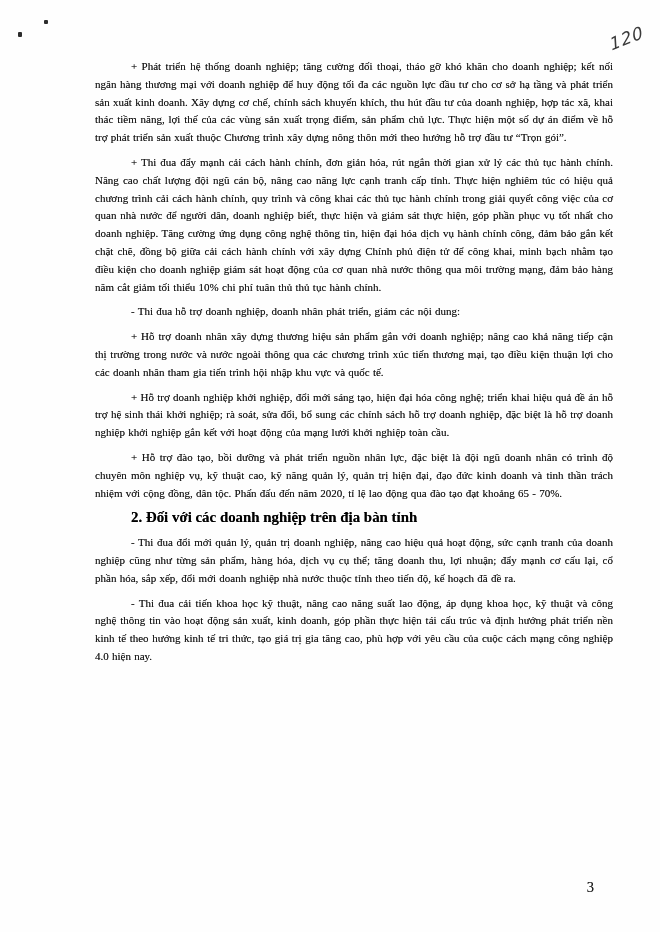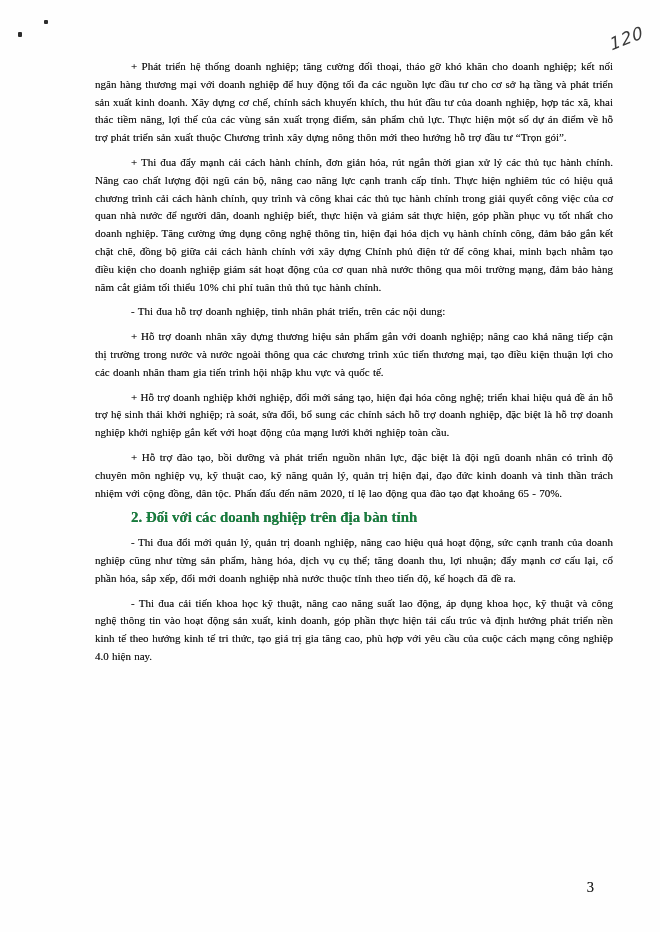--- a/index.html
+++ b/index.html
@@ -32,21 +32,21 @@
     color: #151515;
     text-shadow: 0 0 0.4px rgba(0,0,0,0.55);
     word-spacing: 0.5px;
   }
   .text-block p.heading {
     font-size: 14.9px;
     line-height: 17.8px;
     font-weight: bold;
     text-indent: 36px;
     margin: 2px 0 7px 0;
-    color: #15803d;
+    color: #000000;
     text-shadow: 0 0 0.4px rgba(0,0,0,0.6);
   }
   .handwritten-note {
     position: absolute;
     top: 28px;
     right: 16px;
     font-family: "DejaVu Sans", sans-serif;
     font-style: italic;
     font-size: 17px;
     color: #3a3a3a;
@@ -74,21 +74,21 @@
 
 <div class="scan-page">
   <span class="speck speck-1"></span>
   <span class="speck speck-2"></span>
 
   <div class="handwritten-note">120</div>
 
   <div class="text-block">
       <p class="para">+ Phát triển hệ thống doanh nghiệp; tăng cường đối thoại, tháo gỡ khó khăn cho doanh nghiệp; kết nối ngân hàng thương mại với doanh nghiệp để huy động tối đa các nguồn lực đầu tư cho cơ sở hạ tầng và phát triển sản xuất kinh doanh. Xây dựng cơ chế, chính sách khuyến khích, thu hút đầu tư của doanh nghiệp, hợp tác xã, khai thác tiềm năng, lợi thế của các vùng sản xuất trọng điểm, sản phẩm chủ lực. Thực hiện một số dự án điểm về hỗ trợ phát triển sản xuất thuộc Chương trình xây dựng nông thôn mới theo hướng hỗ trợ đầu tư “Trọn gói”.</p>
       <p class="para">+ Thi đua đẩy mạnh cải cách hành chính, đơn giản hóa, rút ngắn thời gian xử lý các thủ tục hành chính. Nâng cao chất lượng đội ngũ cán bộ, nâng cao năng lực cạnh tranh cấp tỉnh. Thực hiện nghiêm túc có hiệu quả chương trình cải cách hành chính, quy trình và công khai các thủ tục hành chính trong giải quyết công việc của cơ quan nhà nước để người dân, doanh nghiệp biết, thực hiện và giám sát thực hiện, góp phần phục vụ tốt nhất cho doanh nghiệp. Tăng cường ứng dụng công nghệ thông tin, hiện đại hóa dịch vụ hành chính công, đảm bảo gắn kết chặt chẽ, đồng bộ giữa cải cách hành chính với xây dựng Chính phủ điện tử để công khai, minh bạch nhằm tạo điều kiện cho doanh nghiệp giám sát hoạt động của cơ quan nhà nước thông qua môi trường mạng, đảm bảo hàng năm cắt giảm tối thiểu 10% chi phí tuân thủ thủ tục hành chính.</p>
-      <p class="para">- Thi đua hỗ trợ doanh nghiệp, tinh nhân phát triển, trên các nội dung:</p>
+      <p class="para">- Thi đua hỗ trợ doanh nghiệp, doanh nhân phát triển, giám các nội dung:</p>
       <p class="para">+ Hỗ trợ doanh nhân xây dựng thương hiệu sản phẩm gắn với doanh nghiệp; nâng cao khả năng tiếp cận thị trường trong nước và nước ngoài thông qua các chương trình xúc tiến thương mại, tạo điều kiện thuận lợi cho các doanh nhân tham gia tiến trình hội nhập khu vực và quốc tế.</p>
       <p class="para">+ Hỗ trợ doanh nghiệp khởi nghiệp, đổi mới sáng tạo, hiện đại hóa công nghệ; triển khai hiệu quả đề án hỗ trợ hệ sinh thái khởi nghiệp; rà soát, sửa đổi, bổ sung các chính sách hỗ trợ doanh nghiệp, đặc biệt là hỗ trợ doanh nghiệp khởi nghiệp gắn kết với hoạt động của mạng lưới khởi nghiệp toàn cầu.</p>
       <p class="para">+ Hỗ trợ đào tạo, bồi dưỡng và phát triển nguồn nhân lực, đặc biệt là đội ngũ doanh nhân có trình độ chuyên môn nghiệp vụ, kỹ thuật cao, kỹ năng quản lý, quản trị hiện đại, đạo đức kinh doanh và tinh thần trách nhiệm với cộng đồng, dân tộc. Phấn đấu đến năm 2020, tỉ lệ lao động qua đào tạo đạt khoảng 65 - 70%.</p>
       <p class="heading">2. Đối với các doanh nghiệp trên địa bàn tỉnh</p>
       <p class="para">- Thi đua đổi mới quản lý, quản trị doanh nghiệp, nâng cao hiệu quả hoạt động, sức cạnh tranh của doanh nghiệp cũng như từng sản phẩm, hàng hóa, dịch vụ cụ thể; tăng doanh thu, lợi nhuận; đẩy mạnh cơ cấu lại, cổ phần hóa, sắp xếp, đổi mới doanh nghiệp nhà nước thuộc tỉnh theo tiến độ, kế hoạch đã đề ra.</p>
       <p class="para">- Thi đua cải tiến khoa học kỹ thuật, nâng cao năng suất lao động, áp dụng khoa học, kỹ thuật và công nghệ thông tin vào hoạt động sản xuất, kinh doanh, góp phần thực hiện tái cấu trúc và định hướng phát triển nền kinh tế theo hướng kinh tế tri thức, tạo giá trị gia tăng cao, phù hợp với yêu cầu của cuộc cách mạng công nghiệp 4.0 hiện nay.</p>
     </div>
 
   <div class="page-number">3</div>
 </div>

